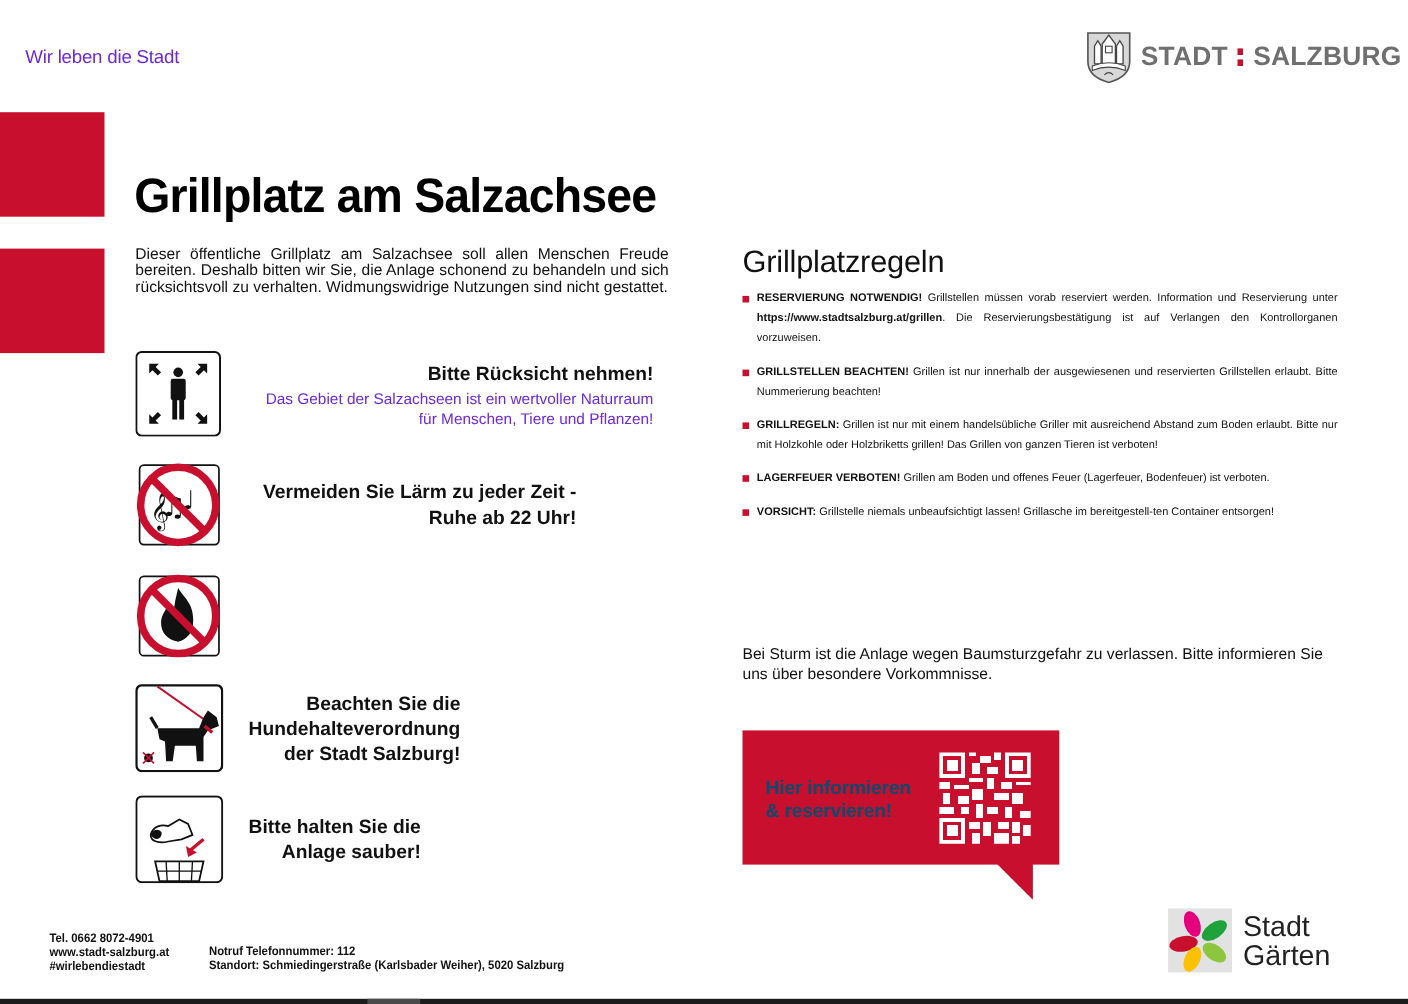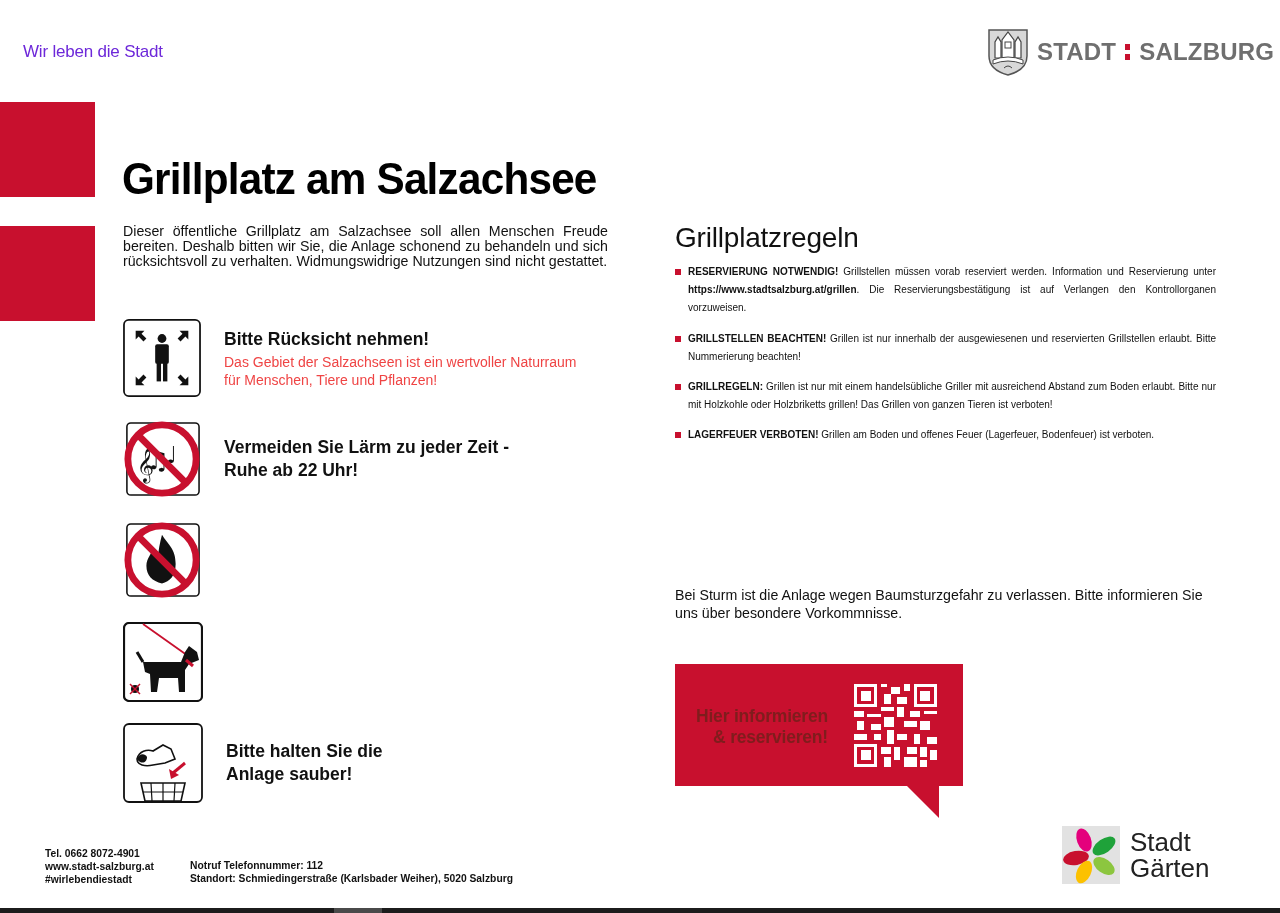--- a/index.html
+++ b/index.html
@@ -18,34 +18,34 @@
   .logo .crest { width: 42px; height: 48px; }
   .logo .wordmark { margin-left: 8px; font-weight: bold; font-size: 24px; color: #6f6f6f; letter-spacing: 0.2px; display:flex; align-items:center; }
   .logo .sep { display:inline-flex; flex-direction:column; justify-content:center; margin: 0 9px; }
   .logo .sep i { display:block; width:5px; height:6px; background:#c8102e; margin:2px 0; }
 
   .title { left: 122px; top: 154px; font-size: 44px; font-weight: bold; letter-spacing: -0.8px; color: #000; margin: 0; transform: scaleX(0.96); transform-origin: left; }
   .intro { left: 123px; top: 224px; width: 485px; font-size: 14.2px; line-height: 15px; text-align: justify; color: #111; margin: 0; }
 
   .rule { left: 123px; display: flex; align-items: center; }
   .rule .pic { width: 78px; height: 78px; flex: none; }
-  .rule .txt { margin-left: 23px; }
+  .rule .txt { margin-left: 23px; text-align: right; }
   .rule .head { font-size: 17.5px; font-weight: bold; line-height: 23px; color: #111; }
-  .rule .sub { font-size: 14px; line-height: 18px; color: #ef4444; margin-top: 2px; }
+  .rule .sub { font-size: 14px; line-height: 18px; color: #6d28d9; margin-top: 2px; }
 
   .rules-title { left: 675px; top: 222px; font-size: 28px; font-weight: normal; color: #111; margin: 0; letter-spacing: -0.2px; }
   .rules-list { left: 675px; top: 263px; width: 541px; margin: 0; padding: 0; list-style: none; }
   .rules-list li { position: relative; padding-left: 13px; font-size: 10px; line-height: 18.2px; text-align: justify; margin-bottom: 12px; color: #111; }
   .rules-list li .bullet { position: absolute; left: 0; top: 6px; width: 6px; height: 6px; background: #c8102e; }
   .rules-list li b { font-weight: bold; }
   .closing { left: 675px; top: 586px; width: 545px; font-size: 14.2px; line-height: 18.2px; color: #111; margin: 0; }
 
   .cta { left: 675px; top: 664px; width: 288px; height: 122px; background: #c8102e; }
   .cta-tail { left: 906px; top: 785px; width: 0; height: 0; border-left: 33px solid transparent; border-top: 33px solid #c8102e; }
-  .cta-text { left: 696px; top: 706px; color: #7f1d1d; font-weight: bold; font-size: 17.5px; line-height: 21px; letter-spacing: -0.2px; text-align: right; }
+  .cta-text { left: 696px; top: 706px; color: #0c4a6e; font-weight: bold; font-size: 17.5px; line-height: 21px; letter-spacing: -0.2px; }
   .qr { left: 854px; top: 684px; width: 83px; height: 83px; }
 
   .foot { font-size: 11.2px; line-height: 12.8px; font-weight: bold; color: #111; transform: scaleX(0.92); transform-origin: left; }
   .foot1 { left: 45px; top: 847px; }
   .foot2 { left: 190px; top: 859px; }
 
   .sg-logo { left: 1062px; top: 826px; display: flex; align-items: center; }
   .sg-logo .flower { width: 58px; height: 58px; background: #e2e2e2; }
   .sg-logo .sg-text { margin-left: 10px; font-size: 26px; line-height: 26px; color: #222; font-weight: normal; }
 
@@ -128,20 +128,25 @@
   <svg class="pic" style="width:80px;height:80px;" viewBox="0 0 80 80">
     <rect x="1" y="1" width="78" height="78" rx="5" fill="#fff" stroke="#111" stroke-width="2.2"></rect>
     <line x1="20" y1="2" x2="68" y2="36" stroke="#c8102e" stroke-width="1.8"></line>
     <path d="M20 40 L58 40 L62 30 L66 24 L74 30 L76 38 L66 42 L62 48 L62 70 L56 70 L55 56 L36 56 L34 70 L28 70 L27 52 L22 50 Z" fill="#111"></path>
     <path d="M20 40 L14 30" stroke="#111" stroke-width="3"></path>
     <path d="M63 38 L70 44" stroke="#c8102e" stroke-width="3"></path>
     <circle cx="12" cy="67" r="4" fill="#111"></circle>
     <line x1="7" y1="62" x2="17" y2="72" stroke="#c8102e" stroke-width="1.5"></line>
     <line x1="17" y1="62" x2="7" y2="72" stroke="#c8102e" stroke-width="1.5"></line>
   </svg>
+  <div class="txt">
+    <div class="head">Beachten Sie die</div>
+    <div class="head">Hundehalteverordnung</div>
+    <div class="head">der Stadt Salzburg!</div>
+  </div>
 </div>
 
 <div class="abs rule" style="top:723px;">
   <svg class="pic" style="width:80px;height:80px;" viewBox="0 0 80 80">
     <rect x="1" y="1" width="78" height="78" rx="5" fill="#fff" stroke="#111" stroke-width="1.8"></rect>
     <path d="M14 36 C16 28 24 26 30 28 L40 22 L48 26 L52 36 L42 40 L30 42 C22 44 14 42 14 36 Z" fill="#fff" stroke="#111" stroke-width="1.6"></path>
     <path d="M14 36 C16 30 22 30 24 34 C24 40 18 42 14 36 Z" fill="#111"></path>
     <path d="M62 40 L50 50" stroke="#c8102e" stroke-width="3"></path>
     <path d="M46 46 L48 56 L56 52 Z" fill="#c8102e"></path>
     <path d="M18 60 L62 60 L58 78 L22 78 Z" fill="#fff" stroke="#111" stroke-width="1.6"></path>
@@ -166,20 +171,24 @@
     <span class="bullet"></span>
     <b>GRILLSTELLEN BEACHTEN!</b><span> Grillen ist nur innerhalb der ausgewiesenen und reservierten Grillstellen erlaubt. Bitte Nummerierung beachten!</span>
   </li>
   <li>
     <span class="bullet"></span>
     <b>GRILLREGELN:</b><span> Grillen ist nur mit einem handelsübliche Griller mit ausreichend Abstand zum Boden erlaubt. Bitte nur mit Holzkohle oder Holzbriketts grillen! Das Grillen von ganzen Tieren ist verboten!</span>
   </li>
   <li>
     <span class="bullet"></span>
     <b>LAGERFEUER VERBOTEN!</b><span> Grillen am Boden und offenes Feuer (Lagerfeuer, Bodenfeuer) ist verboten.</span>
+  </li>
+  <li>
+    <span class="bullet"></span>
+    <b>VORSICHT:</b><span> Grillstelle niemals unbeaufsichtigt lassen! Grillasche im bereitgestell-ten Container entsorgen!</span>
   </li>
 </ul>
 <div class="abs closing">
   <div>Bei Sturm ist die Anlage wegen Baumsturzgefahr zu verlassen. Bitte informieren Sie uns über besondere Vorkommnisse.</div>
 </div>
 
 <div class="abs cta"></div>
 <div class="abs cta-tail"></div>
 <div class="abs cta-text">
   <div>Hier informieren</div>

